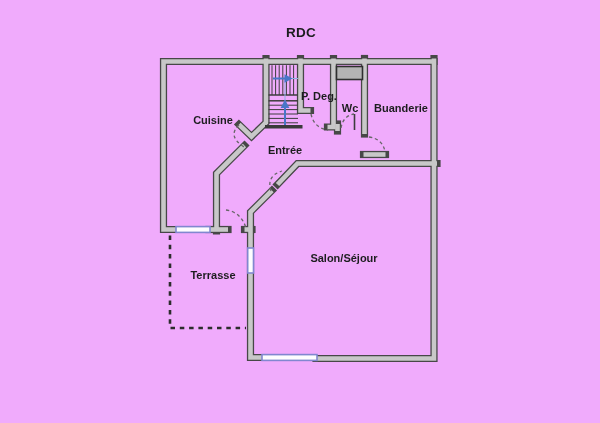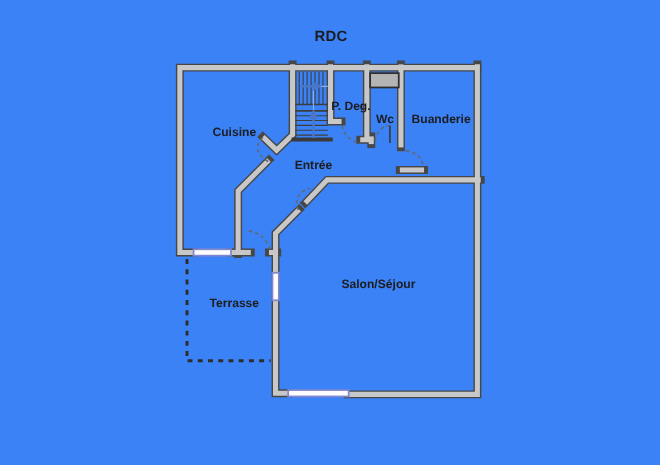--- a/index.html
+++ b/index.html
@@ -1,16 +1,16 @@
 <!DOCTYPE html>
 <html><head>
 <meta charset="utf-8">
 <style>
   html,body{margin:0;padding:0;background:#ffffff;}
-  .page{width:600px;height:423px;position:relative;background:#3b82f6;overflow:hidden;
+  .page{width:600px;height:423px;position:relative;background:#f0abfc;overflow:hidden;
         font-family:"Liberation Sans", sans-serif;}
   svg{display:block;}
   text{font-family:"Liberation Sans", sans-serif;font-weight:bold;fill:#1d1d1f;}
   .title{font-size:13.5px;letter-spacing:.3px;}
   .room{font-size:11px;}
 </style>
 </head>
 <body>
 
 <div class="page">

